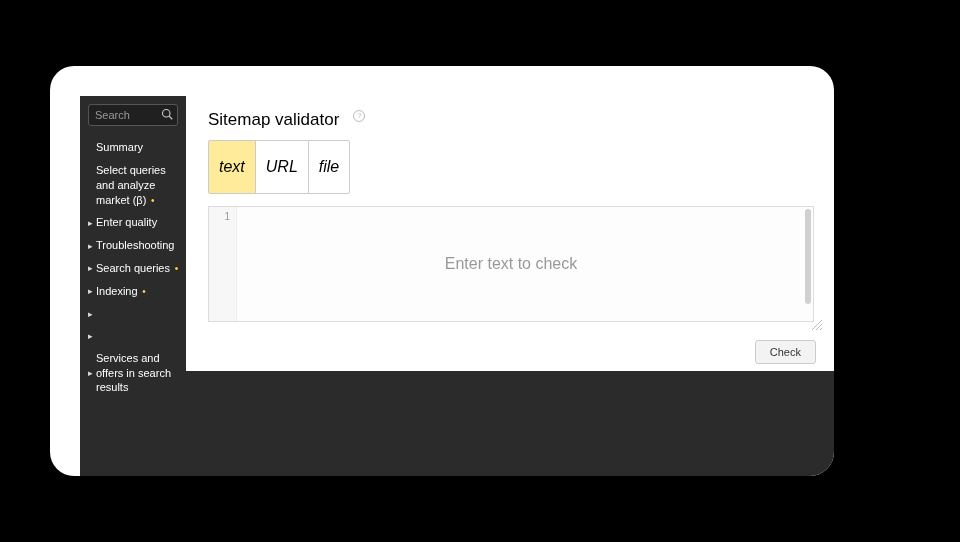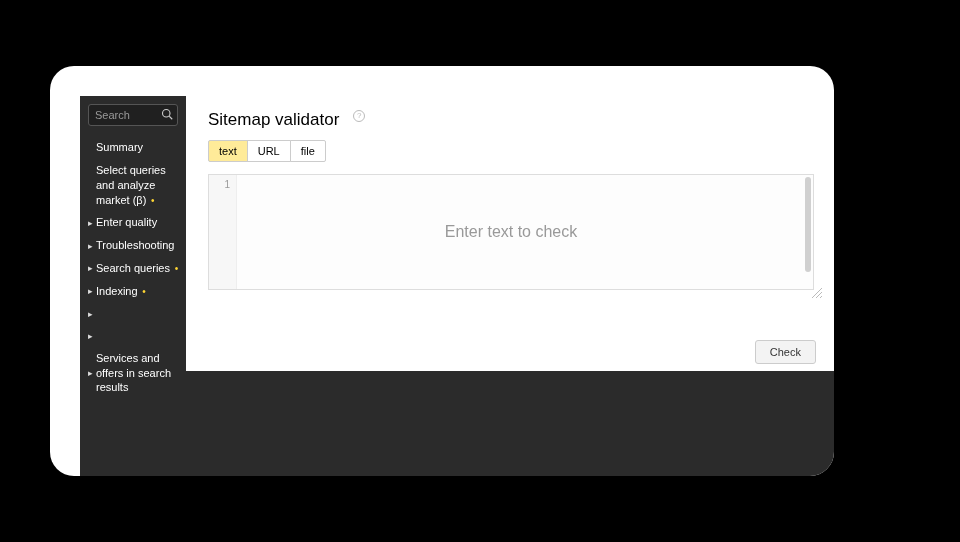--- a/index.html
+++ b/index.html
@@ -111,25 +111,26 @@
     font-size: 8px;
     line-height: 1;
   }
   .tabs {
     display: flex;
     margin-bottom: 12px;
   }
   .tab {
     border: 1px solid #ccc;
     background: #fff;
-    font-size: 11px;
+    font-size: 16px;
     color: #000;
-    padding: 4px 10px;
+    padding: 17px 10px;
     margin-left: -1px;
     cursor: pointer;
+    font-style: italic;
   }
   .tab:first-child { margin-left: 0; border-top-left-radius: 2px; border-bottom-left-radius: 2px; }
   .tab:last-child { border-top-right-radius: 2px; border-bottom-right-radius: 2px; }
   .tab.active { background: #ffeb99; }
   .editor-wrap {
     border: 1px solid #ddd;
     height: 116px;
     width: 100%;
     display: flex;
     position: relative;

